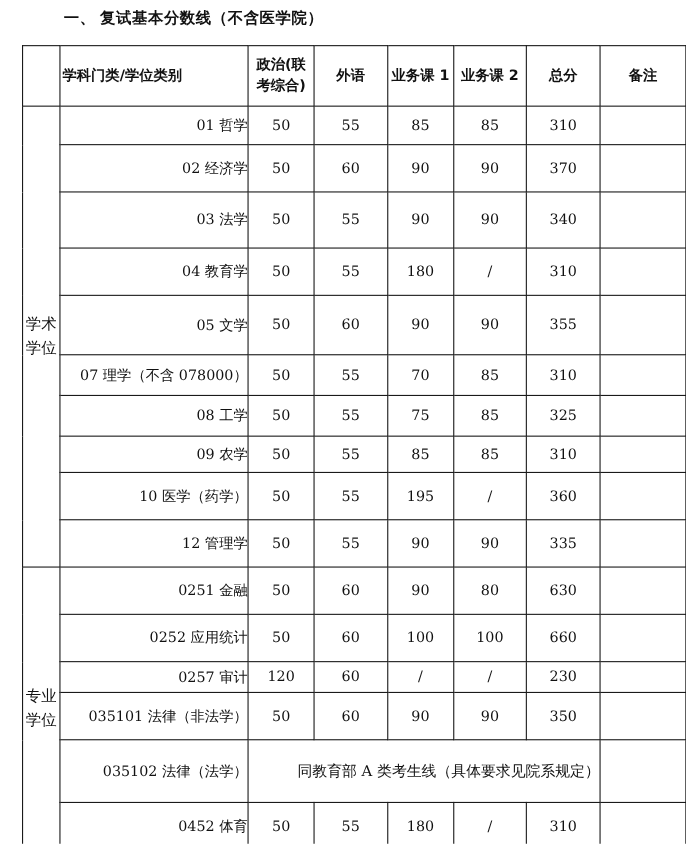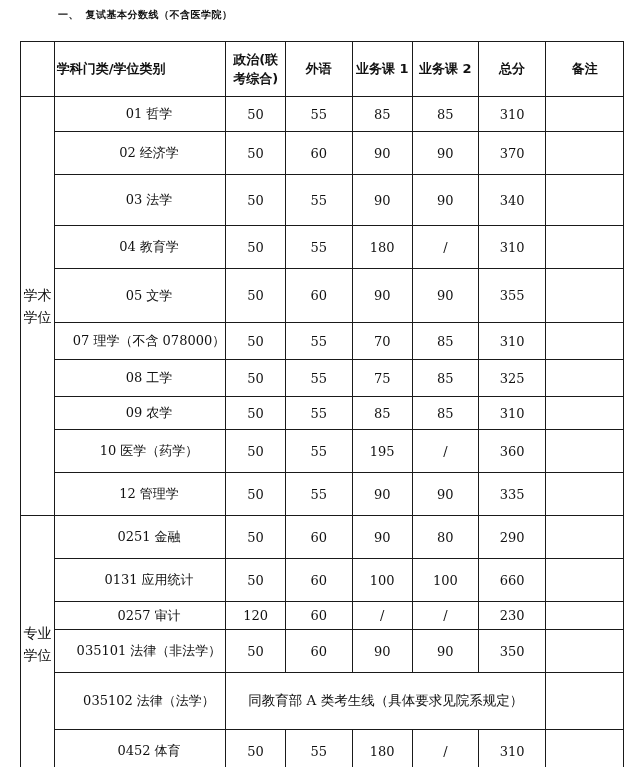--- a/index.html
+++ b/index.html
@@ -1,25 +1,25 @@
 <!DOCTYPE html>
 <html><head>
 <meta charset="utf-8">
 <style>
   html,body{margin:0;padding:0;background:#ffffff;}
   body{width:624px;height:767px;position:relative;overflow:hidden;font-family:"DejaVu Serif","Liberation Serif",serif;color:#111;}
-  .title{position:absolute;left:58px;top:8px;font-size:10px;font-weight:bold;font-family:Liberation Mono, monospace;letter-spacing:0.5px;white-space:nowrap;}
+  .title{position:absolute;left:58px;top:8px;font-size:14px;font-weight:bold;font-family:Liberation Serif, serif;letter-spacing:0.5px;white-space:nowrap;}
   table{position:absolute;left:20px;top:41px;border-collapse:collapse;table-layout:fixed;}
   td,th{border:1.6px solid #1a1a1a;padding:0;font-size:13px;text-align:center;vertical-align:middle;overflow:hidden;white-space:nowrap;}
   th{font-family:"DejaVu Sans","Liberation Sans",sans-serif;font-weight:bold;font-size:13px;}
   th.left{text-align:left;padding-left:2px;}
-  td.name{text-align:center;padding-left:18px;}
+  td.name{text-align:right;padding-left:18px;}
   td.group{font-size:14px;line-height:22px;white-space:normal;margin-top:35px;}
   .hdr2{line-height:19px;}
-  td.merged{font-size:13.5px;}
+  td.merged{font-size:13.5px;text-align:right;}
 </style>
 </head>
 <body>
 
 <div class="title">一、 复试基本分数线（不含医学院）</div>
 
 <table>
   <colgroup>
     <col style="width:38px">
       <col style="width:147px">
@@ -134,25 +134,25 @@
     <td></td>
   </tr>
 
   <tr style="height:43px">
     <td class="group" rowspan="6"><span>专业</span><br><span>学位</span></td>
     <td class="name">0251 金融</td>
     <td>50</td>
     <td>60</td>
     <td>90</td>
     <td>80</td>
-    <td>290</td>
+    <td>630</td>
     <td></td>
   </tr>
   <tr style="height:43px">
-    <td class="name">0131 应用统计</td>
+    <td class="name">0252 应用统计</td>
     <td>50</td>
     <td>60</td>
     <td>100</td>
     <td>100</td>
     <td>660</td>
     <td></td>
   </tr>
   <tr style="height:28px">
     <td class="name">0257 审计</td>
     <td>120</td>

